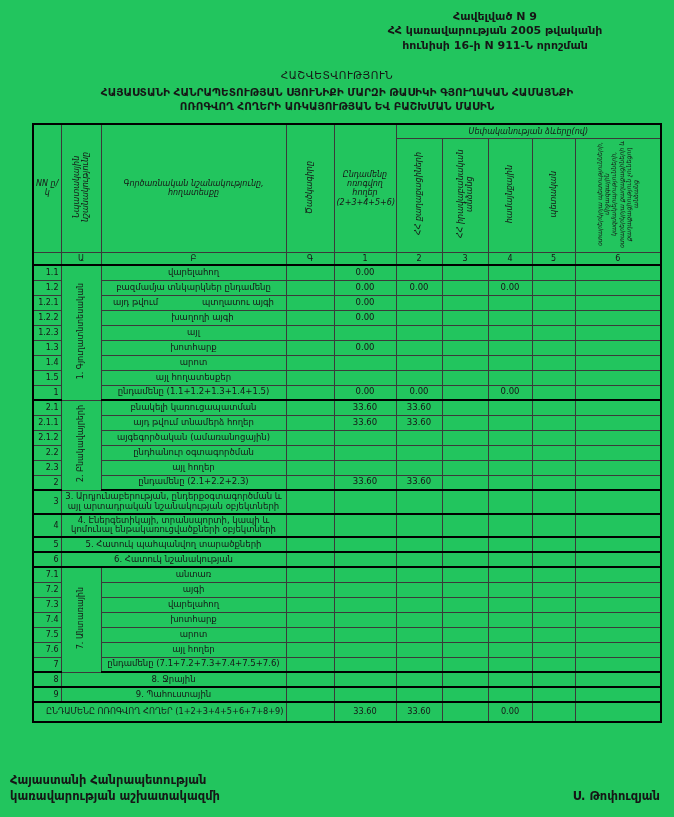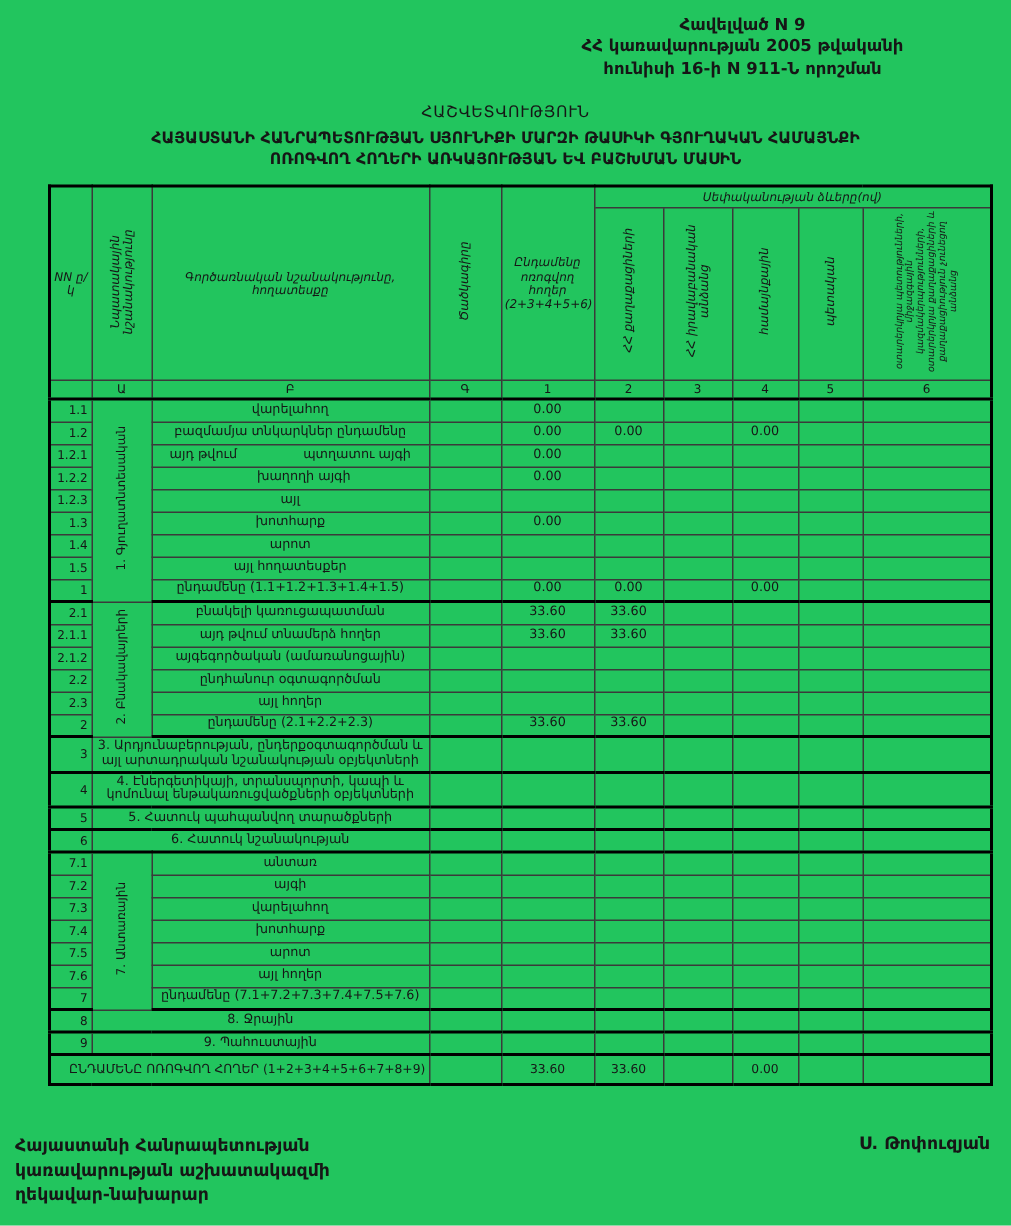--- a/index.html
+++ b/index.html
@@ -51,21 +51,21 @@
   tbody tr { height:15px; }
   tr.thickb td { border-bottom:2px solid #000; }
   tr.total td {
     height:20px; border-top:2px solid #000; border-bottom:2.5px solid #000;
     font-size:8.2px;
   }
   tr.total td.t-label { text-align:right; padding-left:6px; }
   
   .footer {
     position:absolute; left:10px; right:14px; bottom:12px;
-    display:flex; justify-content:space-between; 
+    display:flex; justify-content:space-between; align-items:flex-end;
   }
   .f-left { font-weight:bold; font-size:11.5px; line-height:1.45; }
   .f-sign { font-weight:bold; font-size:11.5px; padding-bottom:2px; }
 </style>
 </head>
 <body>
 
 <div class="page">
 
   <div class="annex">
@@ -459,18 +459,17 @@
           <td class="c-val"></td>
           <td class="c-val"></td>
         </tr>
       </tbody>
   </table>
 
   <div class="footer">
     <div class="f-left">
       <div>Հայաստանի Հանրապետության</div>
       <div>կառավարության աշխատակազմի</div>
-      <div>ղեկավար-նախարար</div>
     </div>
     <div class="f-sign">Ս. Թոփուզյան</div>
   </div>
 
 </div>
 
 </body></html>

